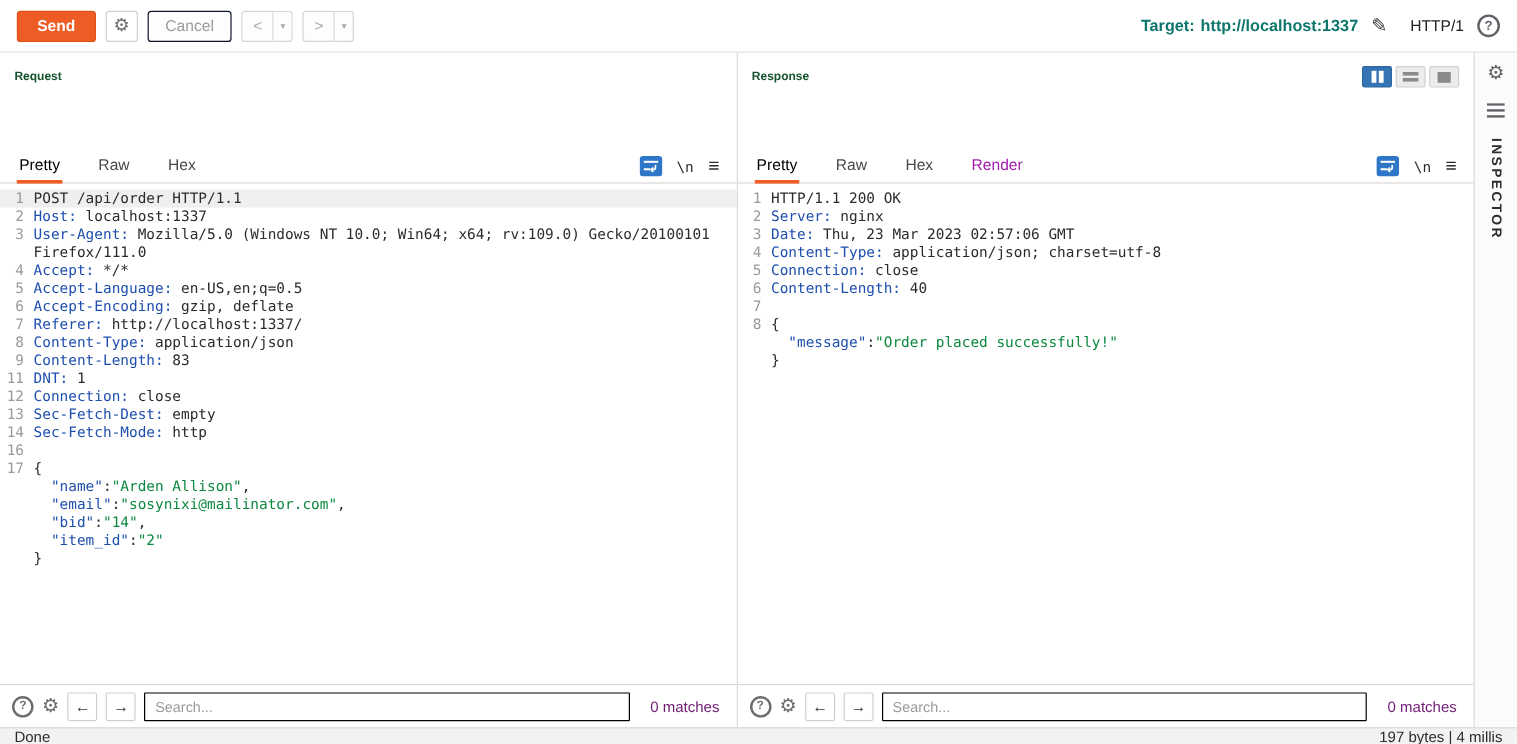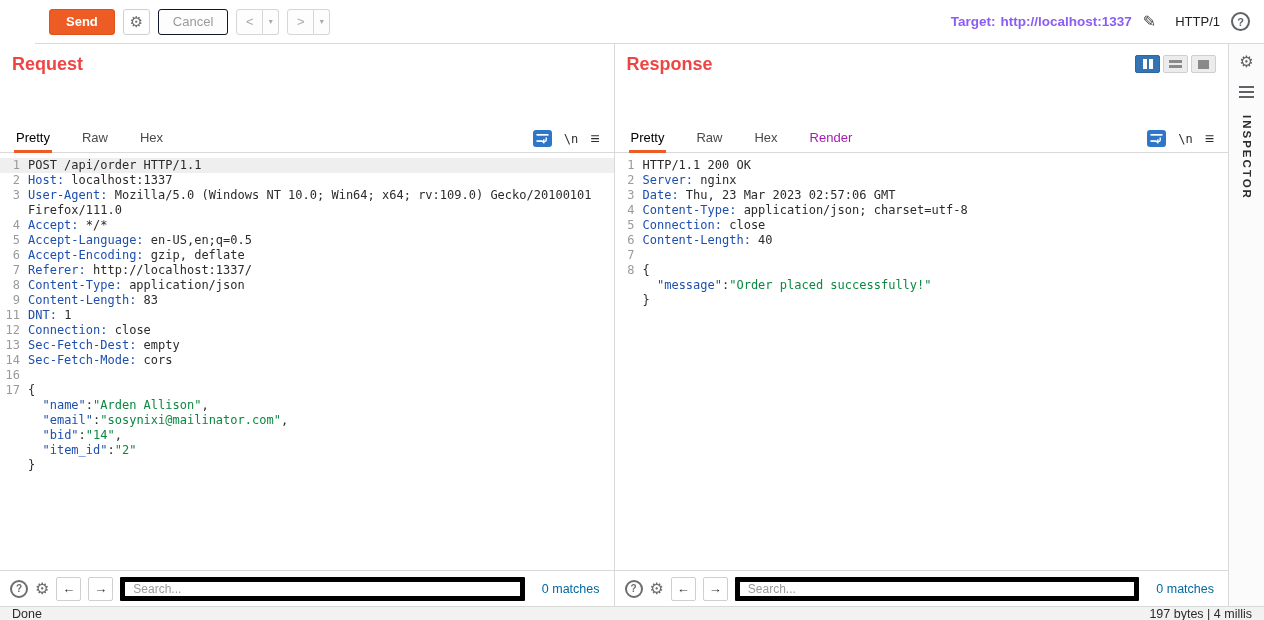--- a/index.html
+++ b/index.html
@@ -2,49 +2,49 @@
 <html><head>
 <meta charset="utf-8">
 <style>
   * { box-sizing: border-box; margin: 0; padding: 0; }
   html,body { width:1264px; height:620px; overflow:hidden; }
   body { font-family:"Liberation Sans", sans-serif; background:#fff; color:#202124; }
   .app { display:flex; flex-direction:column; height:100%; }
 
   
   .toolbar { height:44px; flex:none; display:flex; align-items:center; gap:8px;
-             padding:0 14px; background:#fff; border-bottom:1px solid #d9d9d9;margin-left:35px; }
+             padding:0 14px; background:#fff; border-bottom:1px solid #d9d9d9; }
   .btn-send { background:#ee5c25; color:#fff; font-weight:bold; font-size:13px;
               border:1px solid #e05318; border-radius:3px; height:26px; padding:0 16px;
               font-family:inherit; cursor:pointer; }
   .icon-btn { width:27px; height:26px; border:1px solid #cfcfcf; border-radius:3px; background:#fff;
               display:flex; align-items:center; justify-content:center; cursor:pointer; }
   .gear-glyph { font-size:15px; color:#6d6d6d; line-height:1; }
   .btn-cancel { height:26px; padding:0 14px; border:1px solid #0f172a; border-radius:3px;
                 background:#fdfdfd; color:#9b9b9b; font-size:13px; font-family:inherit; }
   .nav-group { display:flex; }
   .nav-main { width:27px; height:26px; border:1px solid #d6d6d6; border-radius:3px 0 0 3px;
               background:#fdfdfd; color:#a9a9a9; font-size:13px; display:flex; align-items:center; justify-content:center; }
   .nav-caret { width:16px; height:26px; border:1px solid #d6d6d6; border-left:none; border-radius:0 3px 3px 0;
                background:#fdfdfd; color:#a9a9a9; font-size:8px; display:flex; align-items:center; justify-content:center; }
   .toolbar-right { margin-left:auto; display:flex; align-items:center; gap:11px; }
-  .target-text { display:inline-flex; gap:5px; font-size:13.5px; font-weight:bold; color:#8b5cf6; }
+  .target-text { display:inline-flex; gap:5px; font-size:13.5px; font-weight:bold; color:#0f766e; }
   .pencil { font-size:16px; color:#3c4043; cursor:pointer; }
   .http-version { font-size:13px; color:#202124; margin-left:8px; cursor:pointer; }
   .help-circle { width:19px; height:19px; border:2px solid #5f6368; border-radius:50%;
                  display:flex; align-items:center; justify-content:center;
                  font-size:11px; font-weight:bold; color:#5f6368; cursor:pointer; }
 
   
   .main { flex:1; display:flex; min-height:0; background:#fff; }
   .panel { flex:1; min-width:0; display:flex; flex-direction:column; background:#fff; }
   .panel + .panel { border-left:1px solid #d9d9d9; }
 
   .panel-head { display:flex; align-items:center; padding:10px 12px 2px 12px; height:32px; flex:none; }
-  .panel-title { font-weight:bold; font-size:18px; color:#ef4444; }
+  .panel-title { font-weight:bold; font-size:10px; color:#14532d; }
   .view-toggles { margin-left:auto; display:flex; gap:3px; }
   .vt { width:25px; height:18px; border:1px solid #cfcfcf; border-radius:2px; background:#ececec;
         display:flex; align-items:center; justify-content:center; gap:2px; cursor:pointer; }
   .vt.sel { background:#3474b5; border-color:#2d66a0; }
   .vt .vbar { width:4px; height:10px; background:#fff; }
   .vt .hbars i { display:block; width:13px; height:3px; background:#8a8a8a; margin:2px 0; }
   .vt .sq { width:11px; height:9px; background:#8a8a8a; }
 
   .tabrow { display:flex; align-items:flex-end; padding:0 14px; border-bottom:1px solid #d9d9d9;
             height:30px; flex:none;margin-top:47px; }
@@ -73,24 +73,24 @@
   
   .searchbar { flex:none; border-top:1px solid #d9d9d9; display:flex; align-items:center;
                gap:7px; padding:6px 10px; height:36px; }
   .sb-help { width:18px; height:18px; border:2px solid #6d6d6d; border-radius:50%; flex:none;
              display:flex; align-items:center; justify-content:center;
              font-size:10px; font-weight:bold; color:#6d6d6d; cursor:pointer; }
   .sb-gear { font-size:16px; color:#6d6d6d; line-height:1; cursor:pointer; }
   .sb-nav { width:25px; height:24px; border:1px solid #cfcfcf; background:#fff; border-radius:2px;
             font-size:13px; color:#333; display:flex; align-items:center; justify-content:center;
             font-family:inherit; cursor:pointer; }
-  .sb-input { flex:1; height:24px; border:5px solid #000000; border-radius:1px; padding:0 8px;
+  .sb-input { flex:1; height:24px; border:1px solid #000000; border-radius:1px; padding:0 8px;
               font-size:12px; font-family:inherit; color:#333; min-width:0; }
   .sb-input::placeholder { color:#9a9a9a; }
-  .sb-matches { font-size:12.5px; color:#0369a1; white-space:nowrap; margin-left:10px; padding-right:4px; }
+  .sb-matches { font-size:12.5px; color:#701a75; white-space:nowrap; margin-left:10px; padding-right:4px; }
 
   
   .inspector { width:36px; flex:none; border-left:1px solid #d9d9d9; background:#fbfbfb;
                display:flex; flex-direction:column; align-items:center; padding-top:10px; gap:16px; }
   .insp-gear { font-size:16px; color:#5f6368; cursor:pointer; line-height:1; }
   .insp-toggle { display:flex; cursor:pointer; }
   .inspector-label { writing-mode:vertical-rl; font-size:11.5px; font-weight:bold;
                      letter-spacing:2px; color:#2d2d2d; cursor:pointer; }
 
   
@@ -202,21 +202,21 @@
           <div class="code-line">
             <span class="ln">12</span>
             <span class="lc"><span class="tok-h">Connection:</span><span class="tok-p"> close</span></span>
           </div>
           <div class="code-line">
             <span class="ln">13</span>
             <span class="lc"><span class="tok-h">Sec-Fetch-Dest:</span><span class="tok-p"> empty</span></span>
           </div>
           <div class="code-line">
             <span class="ln">14</span>
-            <span class="lc"><span class="tok-h">Sec-Fetch-Mode:</span><span class="tok-p"> cors</span></span>
+            <span class="lc"><span class="tok-h">Sec-Fetch-Mode:</span><span class="tok-p"> http</span></span>
           </div>
           <div class="code-line">
             <span class="ln">16</span>
             <span class="lc"><span class="tok-p"></span></span>
           </div>
           <div class="code-line">
             <span class="ln">17</span>
             <span class="lc"><span class="tok-p">{
   </span><span class="tok-k">"name"</span><span class="tok-p">:</span><span class="tok-s">"Arden Allison"</span><span class="tok-p">,
   </span><span class="tok-k">"email"</span><span class="tok-p">:</span><span class="tok-s">"sosynixi@mailinator.com"</span><span class="tok-p">,

